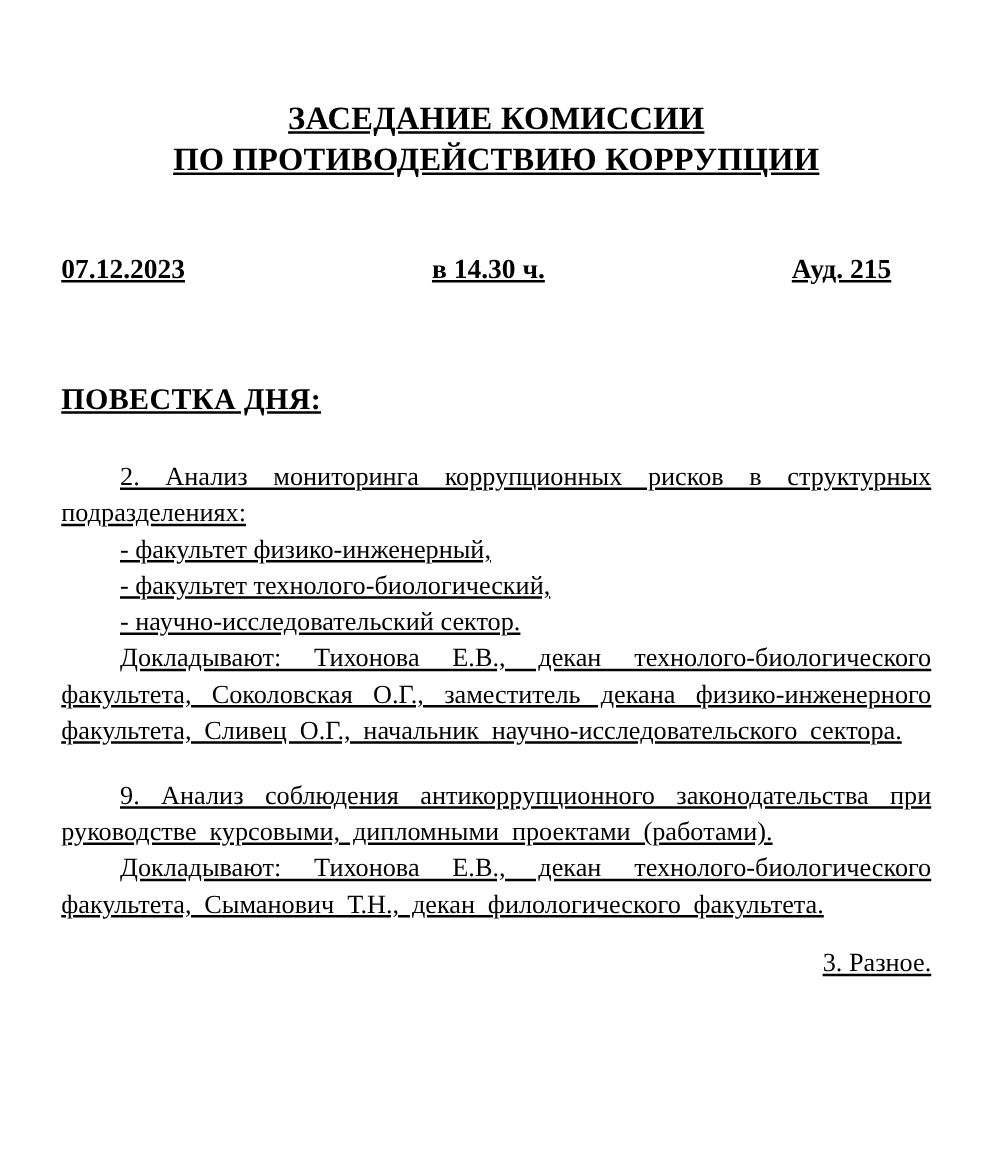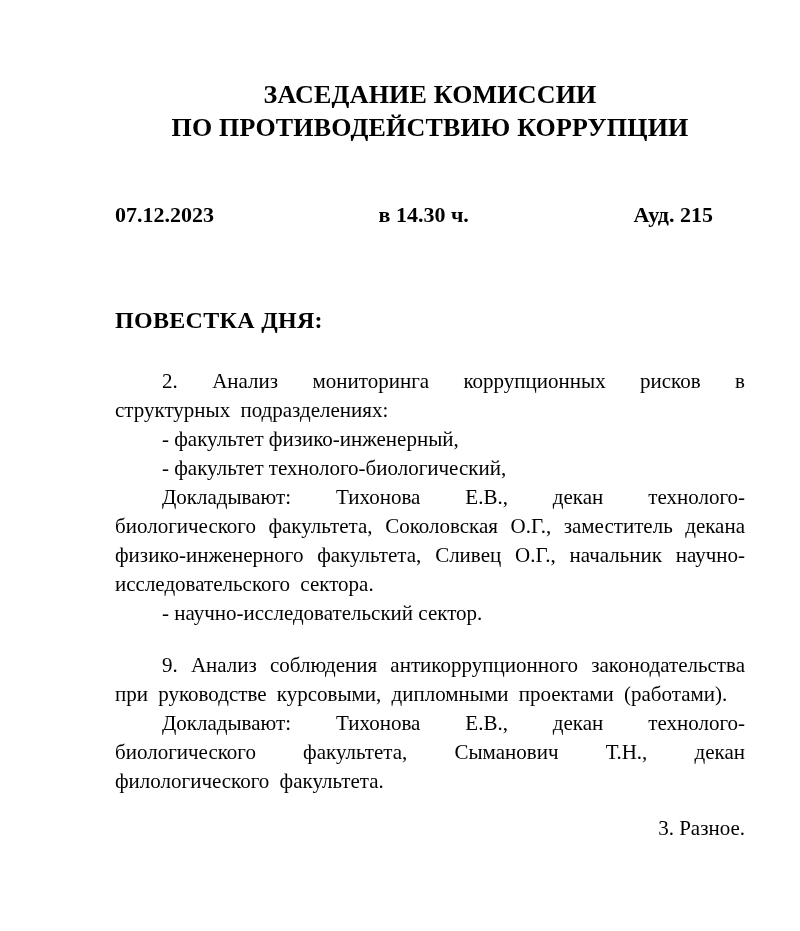--- a/index.html
+++ b/index.html
@@ -5,25 +5,26 @@
   html, body {
     margin: 0;
     padding: 0;
     background: #ffffff;
   }
   .page {
     position: relative;
     width: 800px;
     height: 931px;
     box-sizing: border-box;
-    padding: 78px 55px 0 115px;
+    padding: 78px 55px 0 49px;
     background: #ffffff;
     color: #000000;
     font-family: "Liberation Serif", "DejaVu Serif", serif;
     overflow: hidden;
+    text-decoration: underline;
   }
   .title {
     margin: 0;
     font-size: 26px;
     font-weight: bold;
     line-height: 33px;
     text-align: center;
     letter-spacing: 0.2px;
   }
   .title .tl { display: block; }
@@ -75,23 +76,23 @@
     <span>в 14.30 ч.</span>
     <span>Ауд. 215</span>
   </div>
 
   <h2 class="agenda-heading">ПОВЕСТКА ДНЯ:</h2>
 
   <p class="para first">2. Анализ мониторинга коррупционных рисков в структурных подразделениях:</p>
 
   <p class="para sub">- факультет физико-инженерный,</p>
   <p class="para sub">- факультет технолого-биологический,</p>
+  <p class="para sub">- научно-исследовательский сектор.</p>
+
   <p class="para">Докладывают: Тихонова Е.В., декан технолого-биологического факультета, Соколовская О.Г., заместитель декана физико-инженерного факультета, Сливец О.Г., начальник научно-исследовательского сектора.</p>
-
-  <p class="para sub">- научно-исследовательский сектор.</p>
 
   <p class="para gap-item2">9. Анализ соблюдения антикоррупционного законодательства при руководстве курсовыми, дипломными проектами (работами).</p>
 
   <p class="para">Докладывают: Тихонова Е.В., декан технолого-биологического факультета, Сыманович Т.Н., декан филологического факультета.</p>
 
   <p class="para gap-item3">3. Разное.</p>
 
 </div>
 
 </body></html>

